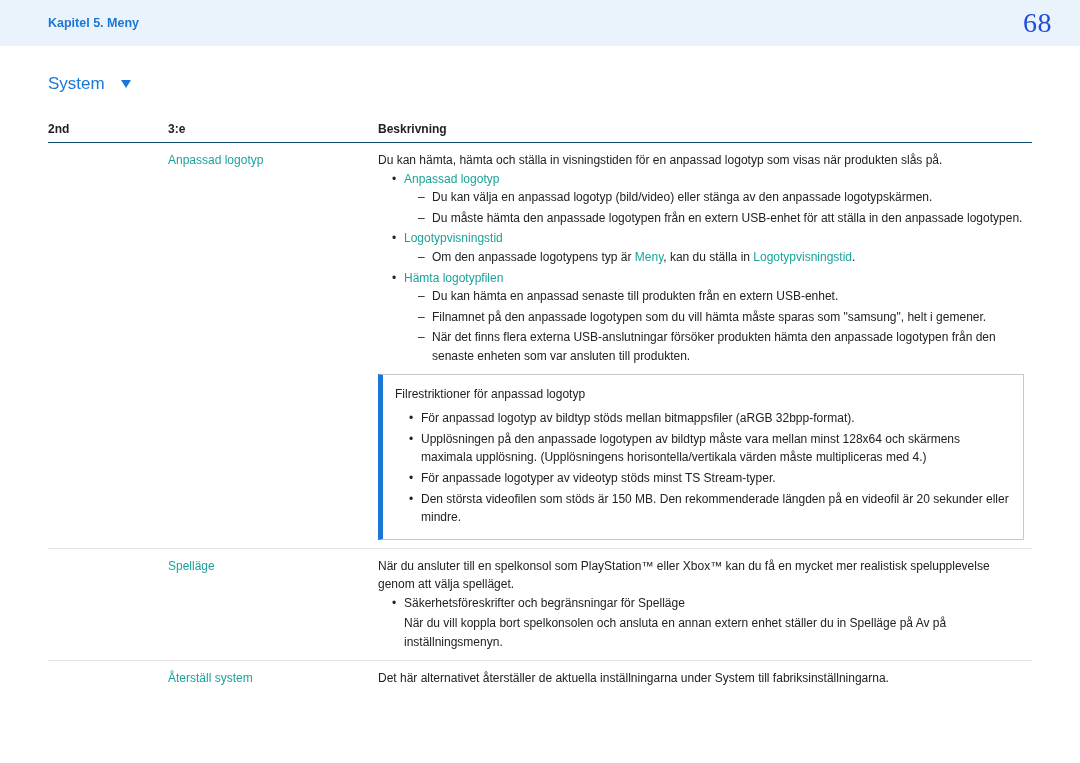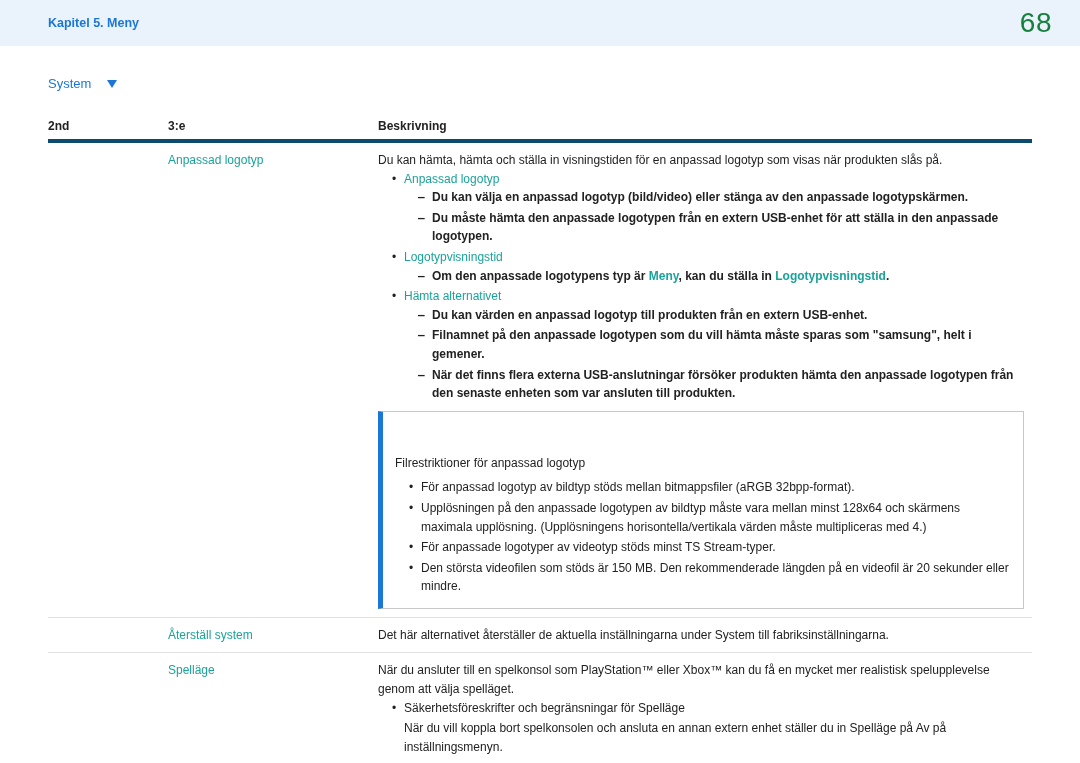--- a/index.html
+++ b/index.html
@@ -7,69 +7,69 @@
   .page { width: 1080px; height: 763px; position: relative; }
   .header-bar {
     background: #eaf2fb;
     height: 46px;
     display: flex;
     align-items: center;
     justify-content: space-between;
     padding: 0 28px 0 48px;
   }
   .chapter-label { color: #1b77d6; font-size: 12.5px; font-weight: 600; }
-  .page-number { color: #15803d; font-size: 28px; font-weight: 300; letter-spacing: 0.5px; }
+  .page-number { color: #1d4ed8; font-size: 28px; font-weight: 300; letter-spacing: 0.5px; font-family: Liberation Serif, serif; }
   .content { padding: 28px 48px 0 48px; }
   .section-title {
     color: #1b77d6;
-    font-size: 13px;
+    font-size: 17px;
     font-weight: 500;
     margin-bottom: 22px;
     display: inline-flex;
     align-items: center;
     gap: 16px;
   }
   .triangle-down {
     width: 0; height: 0;
     border-left: 5px solid transparent;
     border-right: 5px solid transparent;
     border-top: 8px solid #1b77d6;
     display: inline-block;
   }
   table.menu-table { width: 100%; border-collapse: collapse; font-size: 12px; table-layout: fixed; }
   table.menu-table th {
     text-align: left;
     font-weight: 700;
     padding: 6px 4px 6px 0;
-    border-bottom: 4px solid #0c4a6e;
+    border-bottom: 1px solid #0c4a6e;
     color: #222;
   }
   table.menu-table td {
     vertical-align: top;
     padding: 8px 8px 8px 0;
     line-height: 1.55;
   }
   .col-2nd { width: 120px; }
   .col-3e  { width: 210px; }
   .col-desc { }
   .teal { color: #1aa39a; font-weight: 500; }
   .teal-inline { color: #1aa39a; }
   .bullets { list-style: none; padding-left: 14px; }
   .bullets > li { position: relative; padding-left: 12px; margin-bottom: 2px; }
   .bullets > li::before { content: "•"; position: absolute; left: 0; top: 0; }
   .dashes { list-style: none; padding-left: 14px; }
-  .dashes > li { position: relative; padding-left: 14px; margin-bottom: 2px; font-weight: bold; }
+  .dashes > li { position: relative; padding-left: 14px; margin-bottom: 2px; }
   .dashes > li::before { content: "‒"; position: absolute; left: 0; top: 0; }
   .infobox {
     border: 1px solid #c8c8c8;
     border-left: 5px solid #1b77d6;
     padding: 10px 14px 10px 12px;
     margin-top: 8px;
   }
-  .infobox-title { margin-bottom: 6px; margin-top: 32px; }
+  .infobox-title { margin-bottom: 6px; }
   .row-sep td { border-top: 1px solid #e2e2e2; }
   .nowrap { white-space: nowrap; }
 </style>
 </head>
 <body>
 
 <div class="page">
 
   <div class="header-bar">
     <span class="chapter-label">Kapitel 5. Meny</span>
@@ -116,23 +116,23 @@
               </li>
               <li>
                 <span class="teal-inline">Logotypvisningstid</span>
                 <ul class="dashes">
                   <li>
                     <span>Om den anpassade logotypens typ är </span><span class="teal-inline">Meny</span><span>, kan du ställa in </span><span class="teal-inline">Logotypvisningstid</span><span>.</span>
                   </li>
                 </ul>
               </li>
               <li>
-                <span class="teal-inline">Hämta alternativet</span>
+                <span class="teal-inline">Hämta logotypfilen</span>
                 <ul class="dashes">
-                  <li>Du kan värden en anpassad logotyp till produkten från en extern USB-enhet.</li>
+                  <li>Du kan hämta en anpassad senaste till produkten från en extern USB-enhet.</li>
                   <li>Filnamnet på den anpassade logotypen som du vill hämta måste sparas som "samsung", helt i gemener.</li>
                   <li>När det finns flera externa USB-anslutningar försöker produkten hämta den anpassade logotypen från den senaste enheten som var ansluten till produkten.</li>
                 </ul>
               </li>
             </ul>
 
             <div class="infobox">
               <div class="infobox-title">Filrestriktioner för anpassad logotyp</div>
               <ul class="bullets">
                 <li>För anpassad logotyp av bildtyp stöds mellan bitmappsfiler (aRGB 32bpp-format).</li>
@@ -140,38 +140,38 @@
                 <li>För anpassade logotyper av videotyp stöds minst TS Stream-typer.</li>
                 <li>Den största videofilen som stöds är 150 MB. Den rekommenderade längden på en videofil är 20 sekunder eller mindre.</li>
               </ul>
             </div>
           </td>
         </tr>
 
         <tr class="row-sep">
           <td></td>
           <td>
-            <span class="teal nowrap">Återställ system</span>
-          </td>
-          <td>
-            <div>Det här alternativet återställer de aktuella inställningarna under System till fabriksinställningarna.</div>
-          </td>
-        </tr>
-
-        <tr class="row-sep">
-          <td></td>
-          <td>
             <span class="teal">Spelläge</span>
           </td>
           <td>
             <div>När du ansluter till en spelkonsol som PlayStation™ eller Xbox™ kan du få en mycket mer realistisk spelupplevelse genom att välja spelläget.</div>
             <ul class="bullets">
               <li>Säkerhetsföreskrifter och begränsningar för Spelläge</li>
             </ul>
             <div style="padding-left:26px;">När du vill koppla bort spelkonsolen och ansluta en annan extern enhet ställer du in Spelläge på Av på inställningsmenyn.</div>
           </td>
         </tr>
 
+        <tr class="row-sep">
+          <td></td>
+          <td>
+            <span class="teal nowrap">Återställ system</span>
+          </td>
+          <td>
+            <div>Det här alternativet återställer de aktuella inställningarna under System till fabriksinställningarna.</div>
+          </td>
+        </tr>
+
       </tbody>
     </table>
 
   </div>
 </div>
 
 </body></html>

